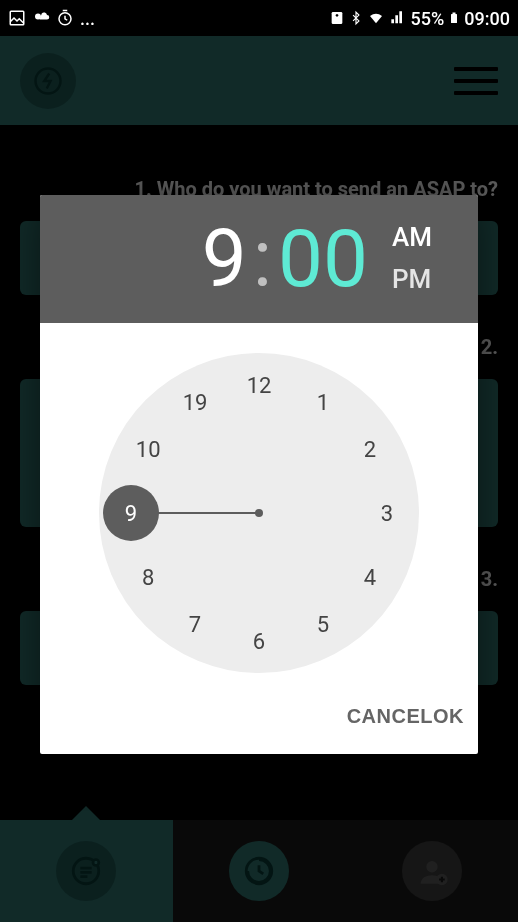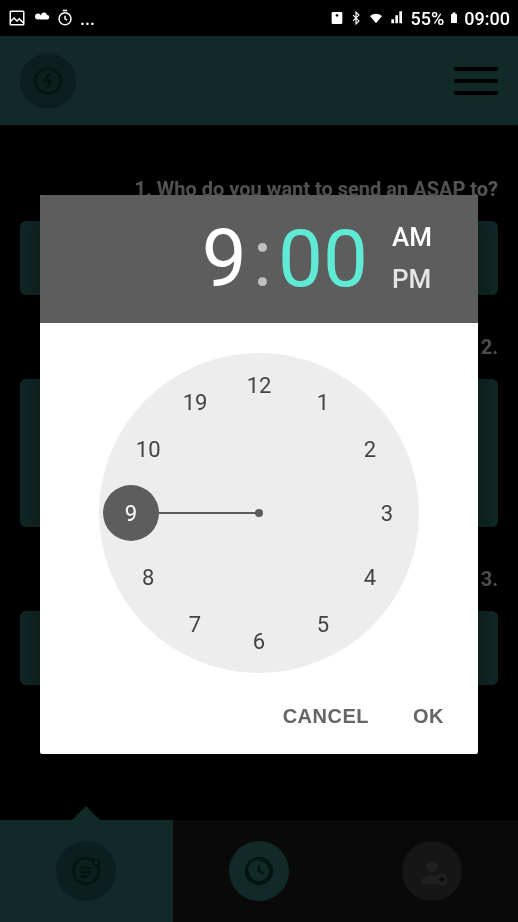--- a/index.html
+++ b/index.html
@@ -227,22 +227,21 @@
       font-size: 22px;
       color: #444;
       top: 50%;
       left: 50%;
       margin: -17px;
     }
 
     .dialog-actions {
       display: flex;
       justify-content: flex-end;
-      padding: 10px 34px 26px;
-      gap: 44px;
+      padding: 10px 14px 26px;
     }
     .dialog-btn {
       font-size: 20px;
       font-weight: 600;
       color: #656565;
       background: none;
       border: none;
       cursor: pointer;
       letter-spacing: 0.5px;
     }

